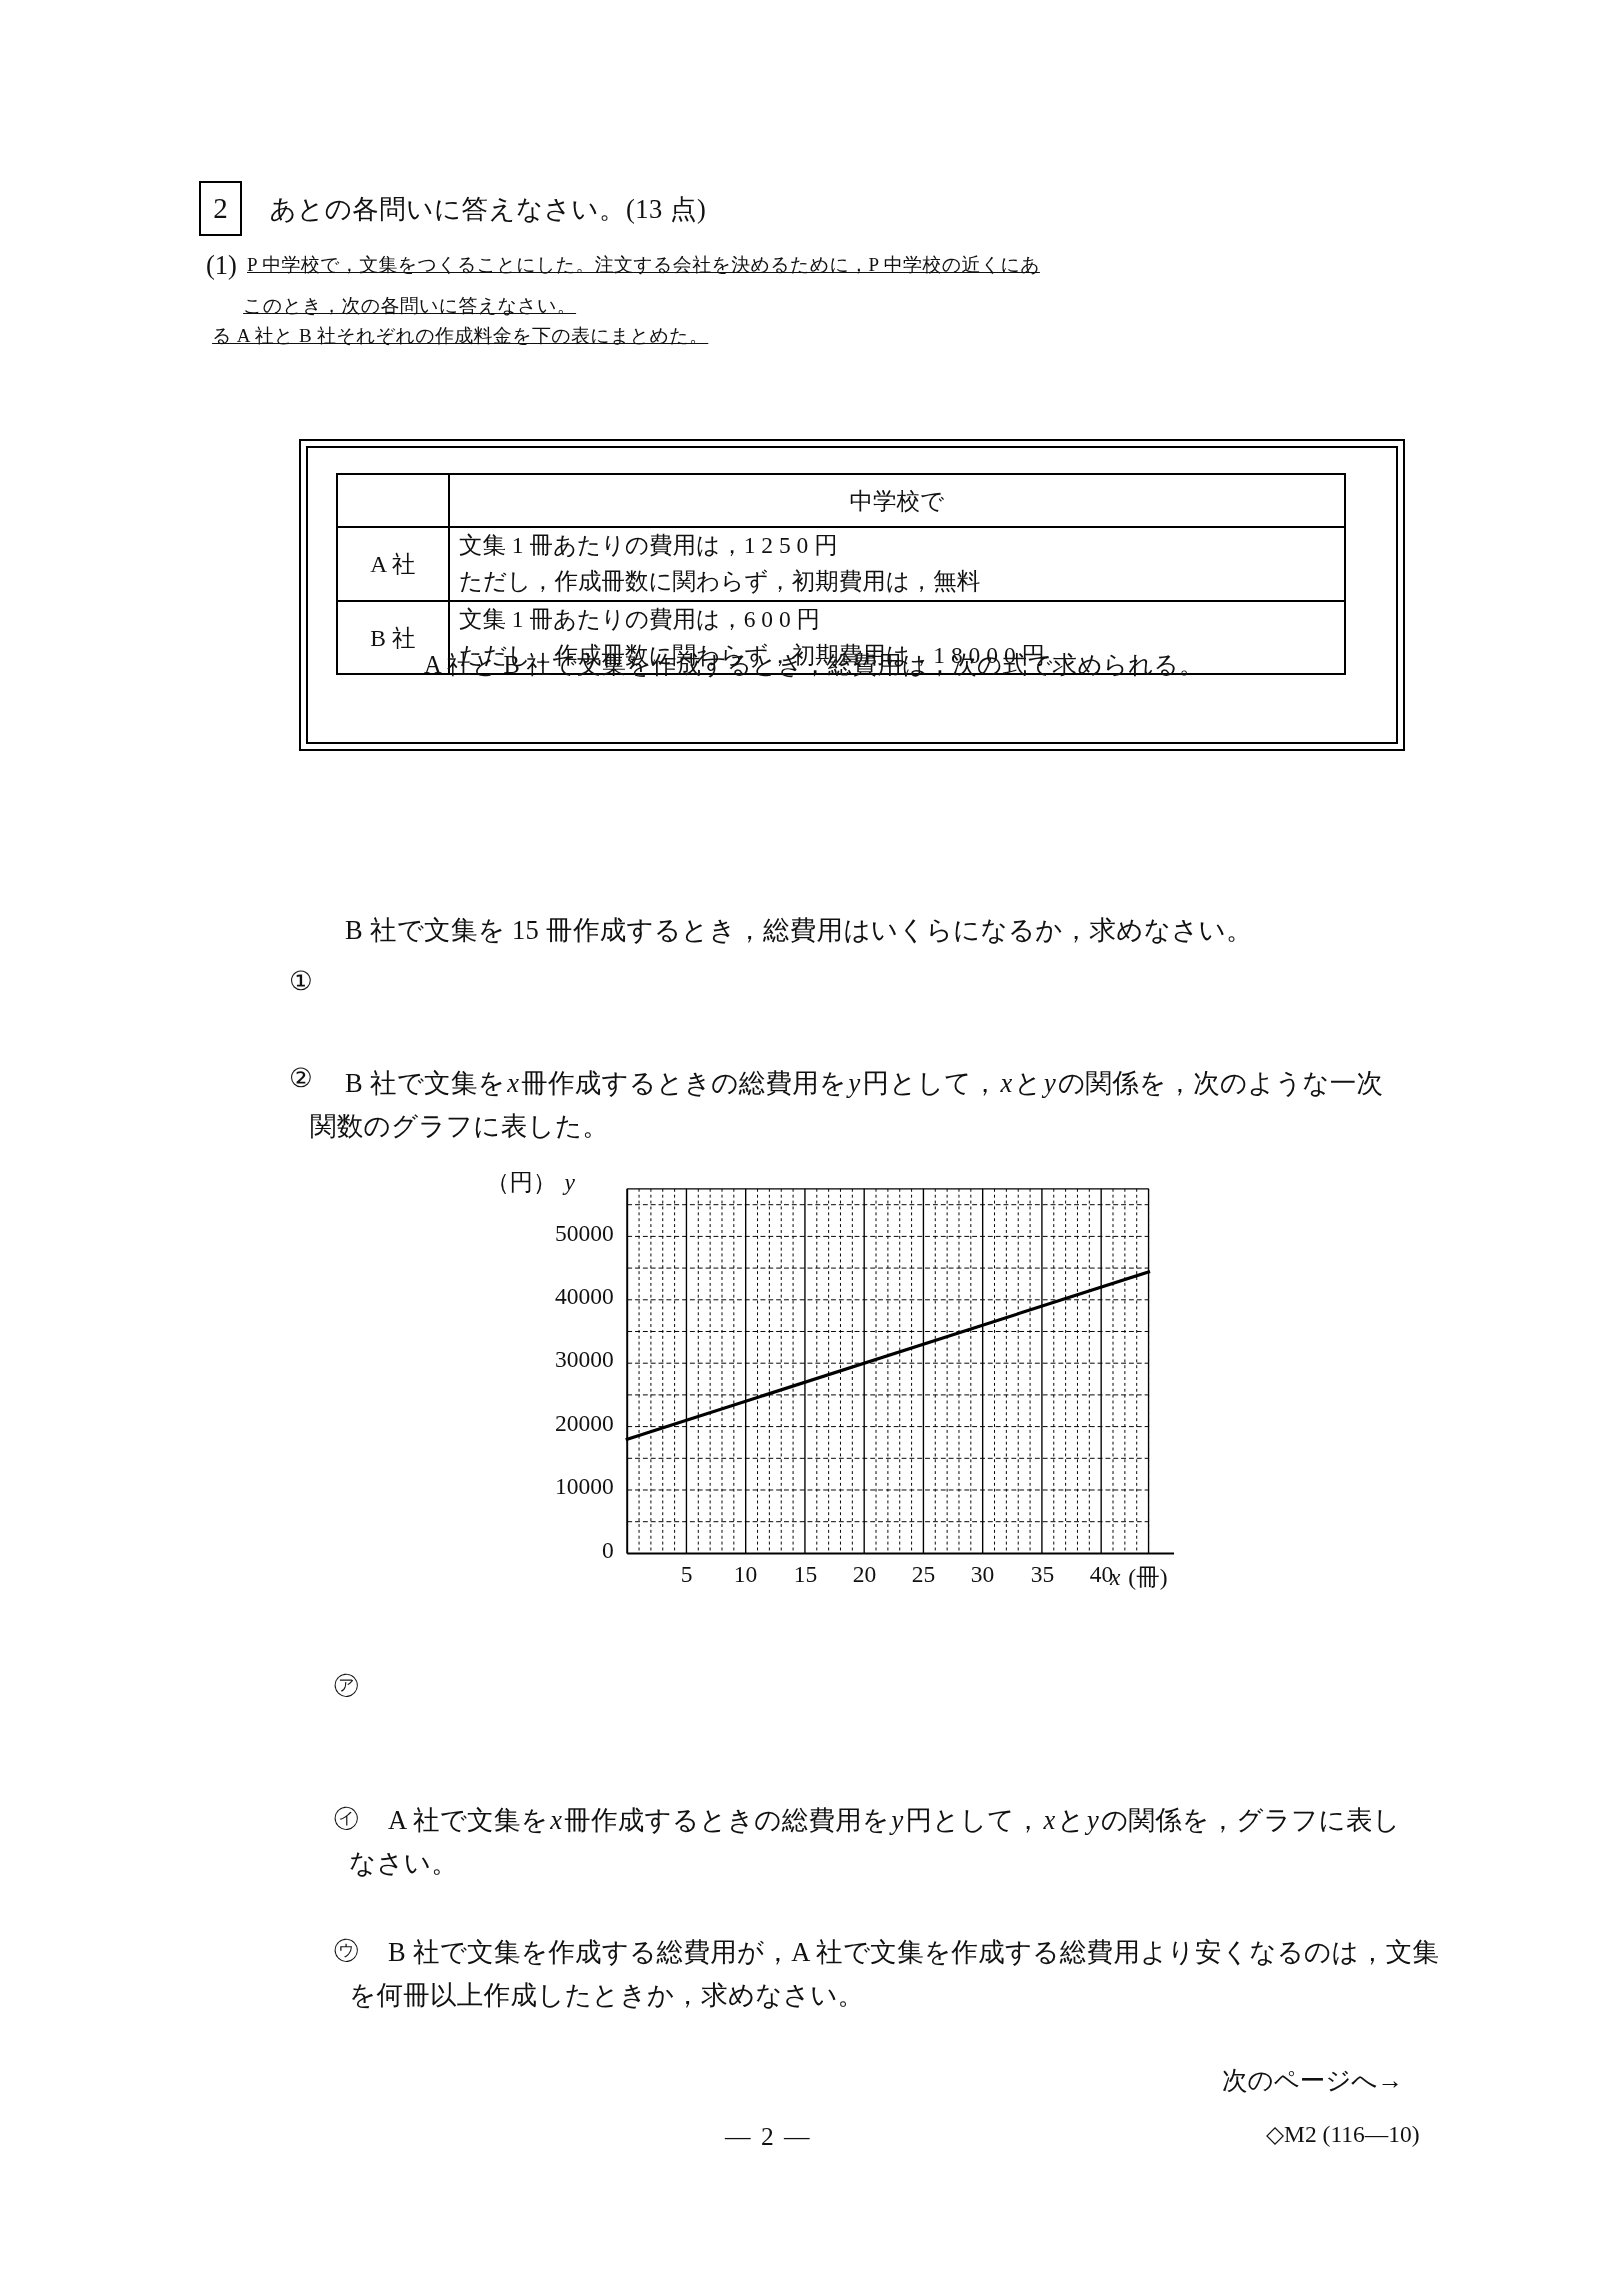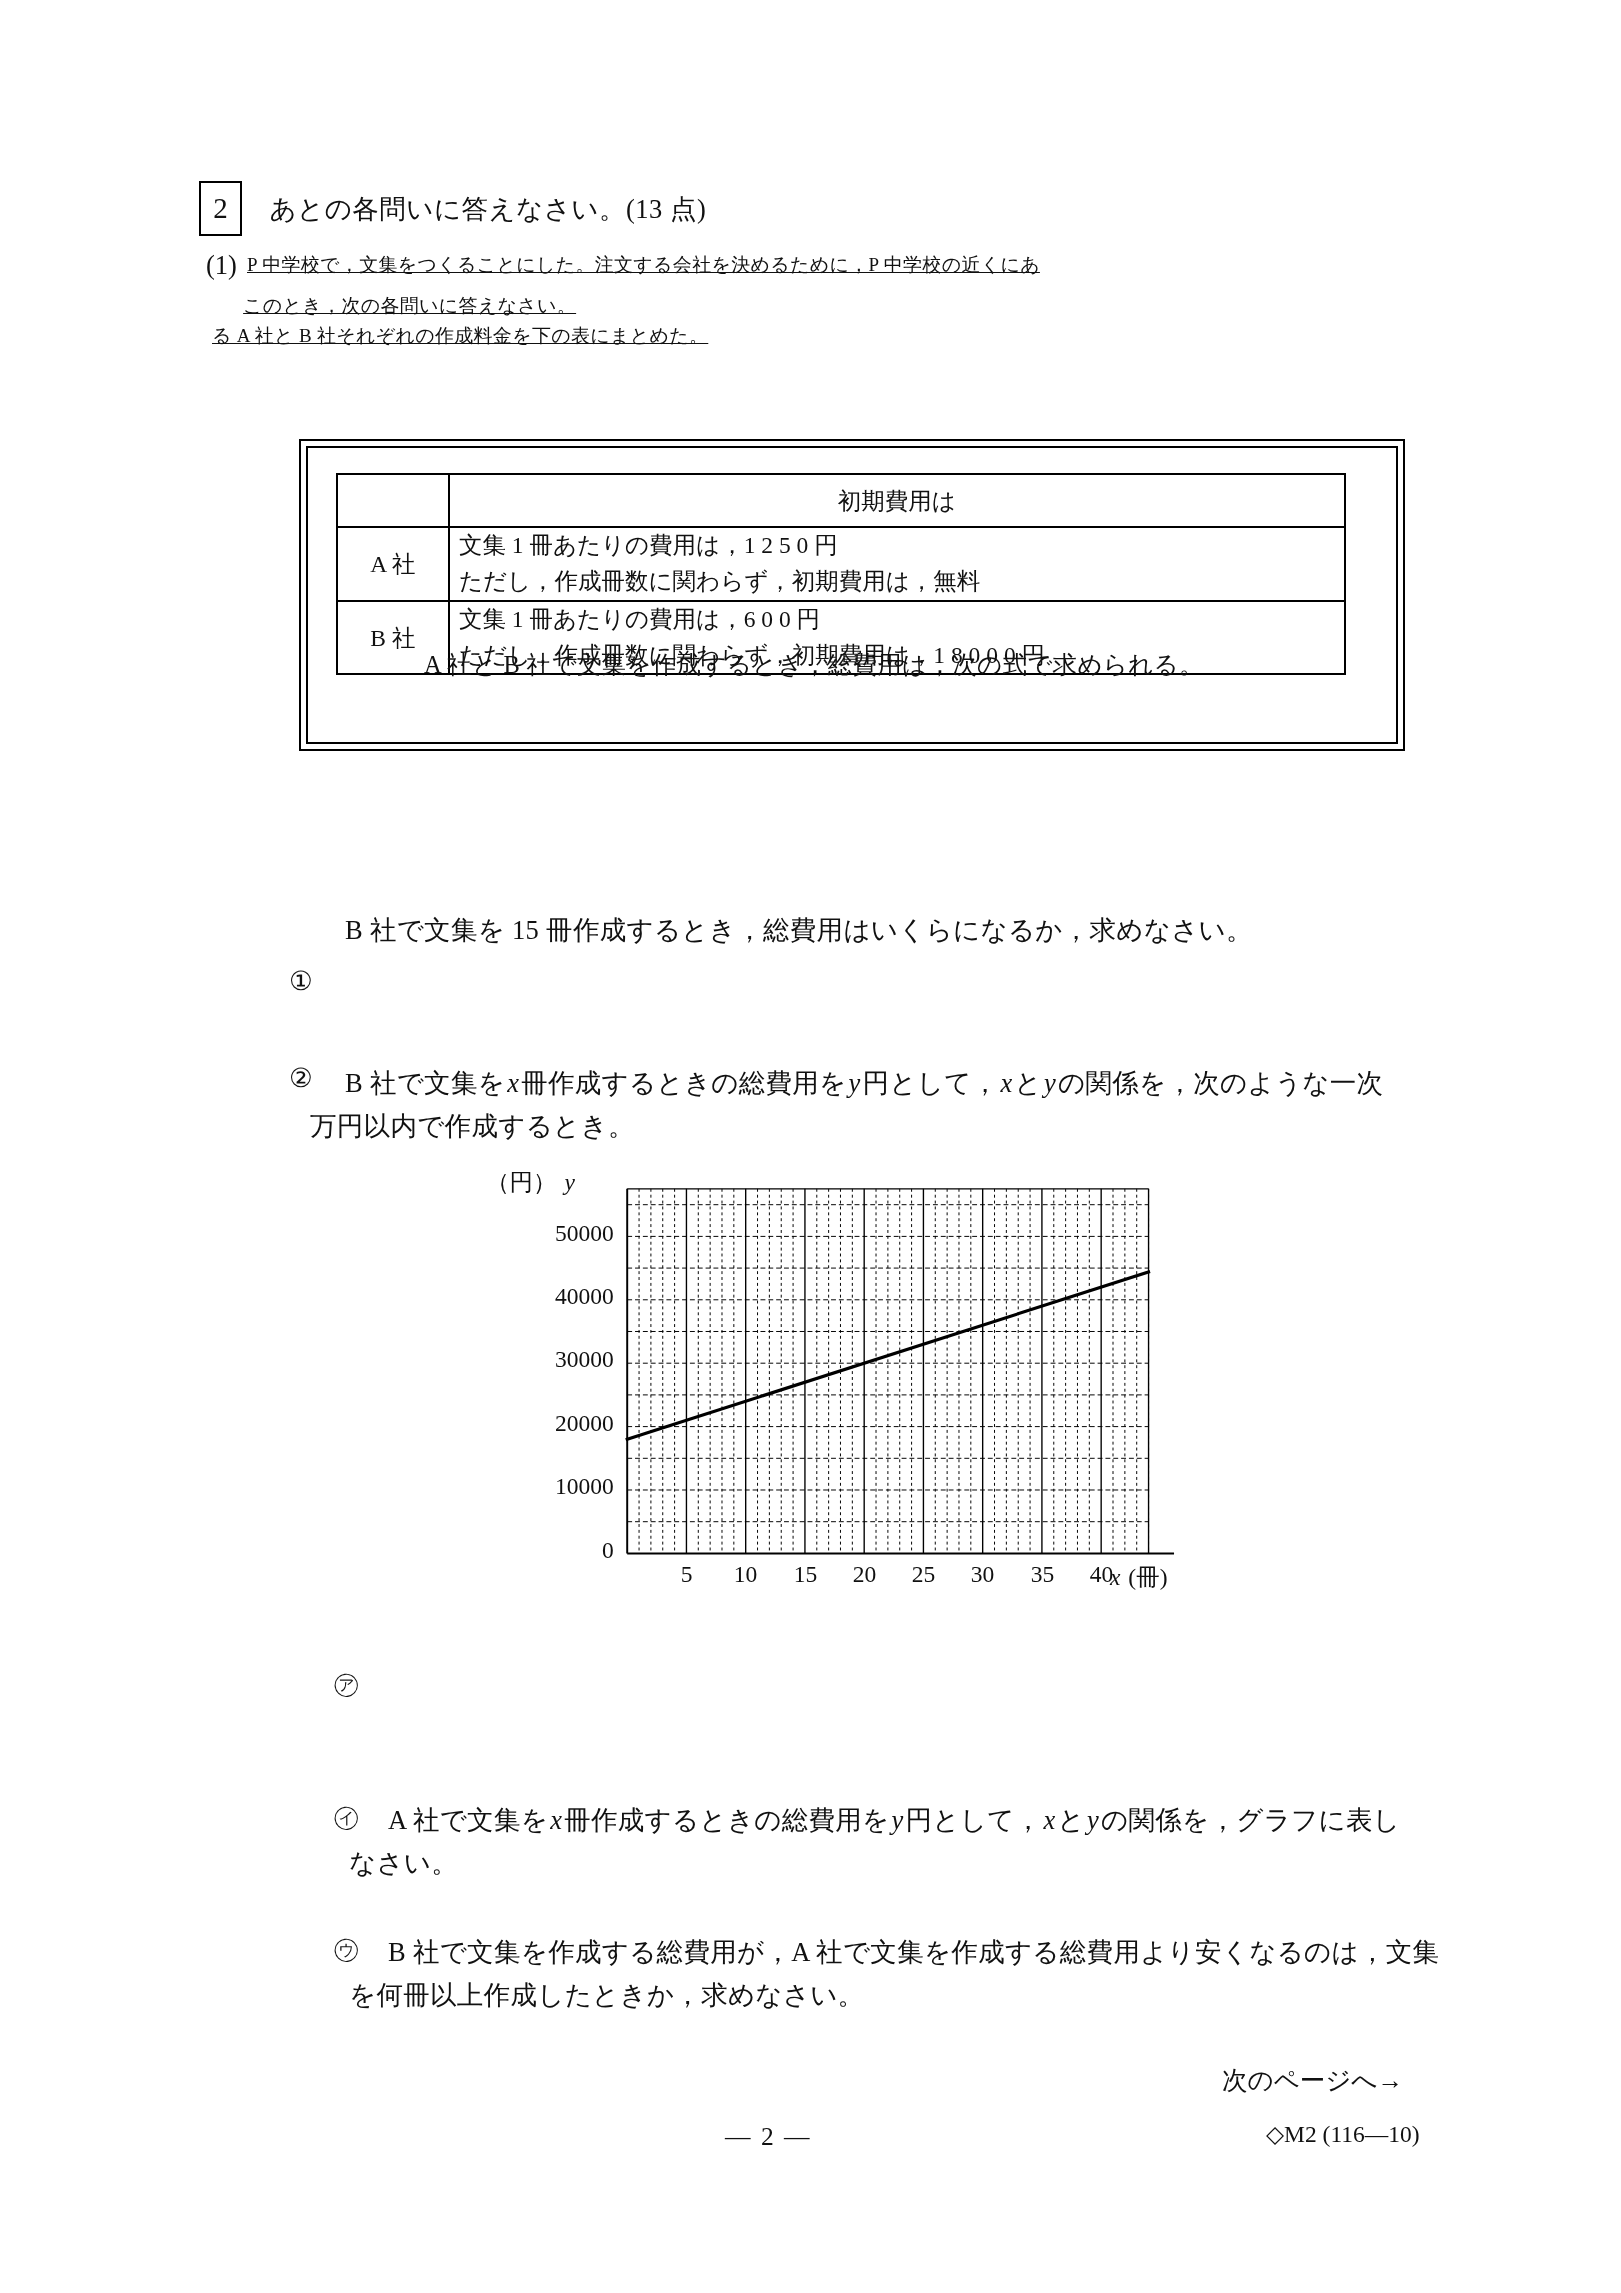--- a/index.html
+++ b/index.html
@@ -96,21 +96,21 @@
     <span class="ln ln2">る A 社と B 社それぞれの作成料金を下の表にまとめた。</span>
   </div>
 
   <div class="framebox">
     <div class="framebox-inner">
 
       <table class="fee">
         <tbody>
             <tr>
           <td class="col-co head-blank"></td>
-          <td class="head-title">初期費用は</td>
+          <td class="head-title">中学校で</td>
         </tr>
         <tr>
           <td class="col-co">A 社</td>
           <td class="col-body">
             <span class="cell-line"><span>文集 1 冊あたりの費用は，</span><span class="num-sp">1250</span><span>円</span></span>
             <span class="cell-line">ただし，作成冊数に関わらず，初期費用は，無料</span>
           </td>
         </tr>
         <tr>
           <td class="col-co">B 社</td>
@@ -127,21 +127,21 @@
   </div>
 
   <div class="cmark" style="left:289px;top:965px;">①</div>
   <div class="sub" style="left:345px;top:909px;">
     <span class="ln">B 社で文集を 15 冊作成するとき，総費用はいくらになるか，求めなさい。</span>
   </div>
 
   <div class="cmark" style="left:289px;top:1062px;">②</div>
   <div class="sub" style="left:345px;top:1062px;">
     <span class="ln"><span>B 社で文集を</span><span class="itx">x</span><span>冊作成するときの総費用を</span><span class="itx">y</span><span>円として，</span><span class="itx">x</span><span>と</span><span class="itx">y</span><span>の関係を，次のような一次</span></span>
-    <span class="ln" style="margin-left:-35px;">万円以内で作成するとき。</span>
+    <span class="ln" style="margin-left:-35px;">関数のグラフに表した。</span>
   </div>
 
   <div class="graph-wrap">
     <div class="axis-ylabel"><span>（円）</span> <span class="itx">y</span></div>
     <div class="axis-xlabel"><span class="itx">x</span> <span>(冊)</span></div>
     <svg id="chart-svg" width="686" height="461" viewBox="0 0 700 470">
         <g>
           <line x1="152.0909090909091" y1="18" x2="152.0909090909091" y2="390" stroke="#000" stroke-width="1" stroke-dasharray="3,3"></line>
           <line x1="164.1818181818182" y1="18" x2="164.1818181818182" y2="390" stroke="#000" stroke-width="1" stroke-dasharray="3,3"></line>
           <line x1="176.27272727272728" y1="18" x2="176.27272727272728" y2="390" stroke="#000" stroke-width="1" stroke-dasharray="3,3"></line>

